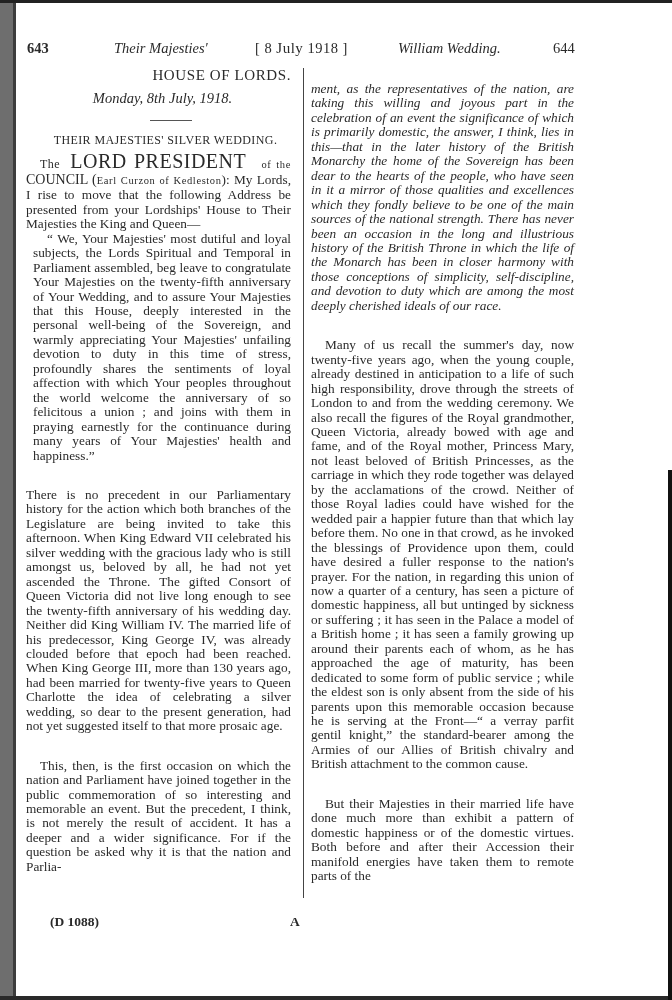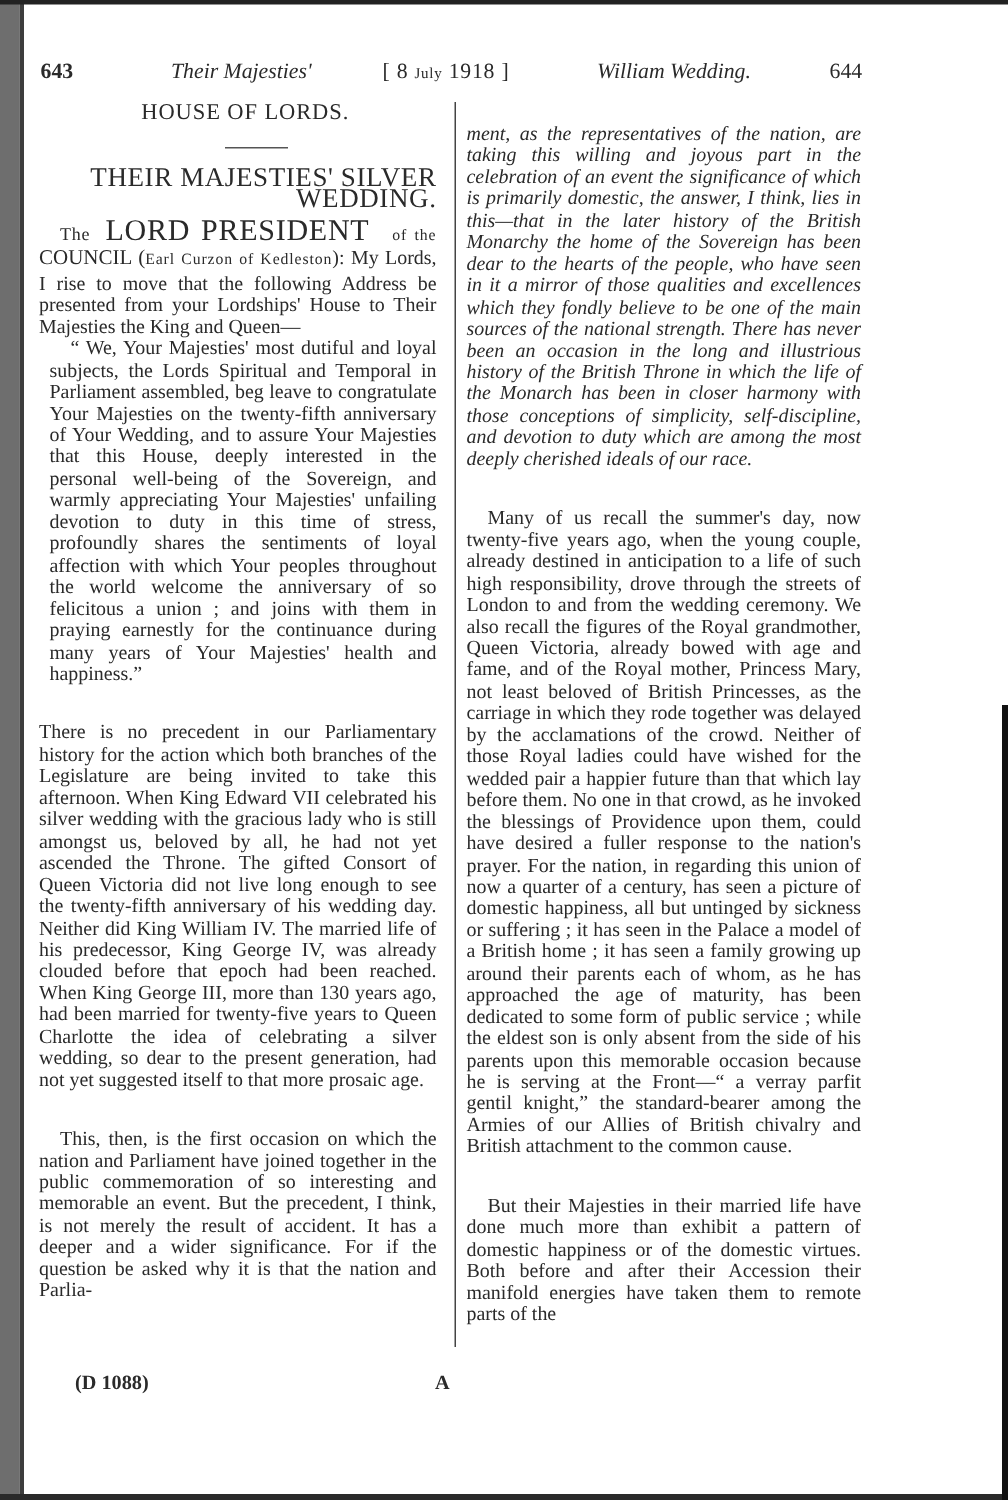--- a/index.html
+++ b/index.html
@@ -10,34 +10,34 @@
   .scan-top { position:absolute; left:0; top:0; width:672px; height:3px; background:#222; }
   .scan-bottom { position:absolute; left:0; top:996px; width:672px; height:4px; background:#2a2a2a; }
   .scan-right { position:absolute; left:668px; top:470px; width:4px; height:530px; background:#111; }
 
   .running-head { position:absolute; top:40px; left:0; width:624px; height:20px;
                   font-family:"Liberation Serif", serif; font-size:14.5px; }
   .running-head span { position:absolute; top:0; white-space:nowrap; }
   .pn-left { left:27px; font-weight:bold; font-family:"Liberation Serif", serif; }
   .rh-left { left:114px; font-style:italic; }
   .rh-date { left:255px; letter-spacing:0.5px; }
-  .rh-date .sc { font-size:10px; }
+  .rh-date .sc { font-size:15px; }
   .rh-right { left:398px; font-style:italic; }
   .pn-right { left:553px; }
 
   .divider { position:absolute; left:303px; top:68px; width:1px; height:830px; background:#444; }
 
   .col { position:absolute; font-family:"Liberation Serif", serif; font-size:13.3px; line-height:14.45px; }
   .col-left { left:26px; top:66px; width:265px; }
   .col-right { left:311px; top:66px; width:263px; }
 
-  .house-title { text-align:center; font-size:15px; letter-spacing:0.6px; margin:0 0 4px 0; padding-left:10px; line-height:19px; }
+  .house-title { text-align:right; font-size:15px; letter-spacing:0.6px; margin:0 0 4px 0; padding-left:10px; line-height:19px; }
   .sitting-date { text-align:center; font-style:italic; font-size:14.5px; margin:0; padding-left:8px; line-height:18px; }
   .rule { width:42px; height:1px; background:#555; margin:13px auto 12px; position:relative; left:12px; }
-  .debate-title { text-align:right; font-size:18px; letter-spacing:0.4px; margin:0 0 7px; padding-left:14px; }
+  .debate-title { text-align:center; font-size:12px; letter-spacing:0.4px; margin:0 0 7px; padding-left:14px; }
   p { margin:0; text-align:justify; }
   .speaker { text-indent:14px; }
   .speaker .name { font-size:20px; letter-spacing:0.5px; }
   .speaker .sc { font-size:10.5px; letter-spacing:0.6px; }
   .salutation { margin-top:7px; margin-bottom:5px; text-indent:0; }
   .address { padding-left:7px; text-indent:14px; }
   .para { text-indent:14px; margin-top:25px; }
   .para.first { text-indent:0; }
   .para.no-gap { margin-top:16px; text-indent:0;font-style:italic; }
 
@@ -59,20 +59,21 @@
   <span class="rh-left">Their Majesties'</span>
   <span class="rh-date">[ <span style="position:static">8</span> <span style="position:static" class="sc">July</span> <span style="position:static">1918</span> ]</span>
   <span class="rh-right">William Wedding.</span>
   <span class="pn-right">644</span>
 </div>
 
 <div class="divider"></div>
 
 <div class="col col-left">
   <div class="house-title">HOUSE OF LORDS.</div>
+  <div class="sitting-date">Monday, 8th July, 1918.</div>
   <div class="rule"></div>
   <div class="debate-title">THEIR MAJESTIES' SILVER WEDDING.</div>
 
   <p class="speaker"><span class="sc" style="font-size:12px;letter-spacing:0.5px">The</span>&nbsp; <span class="name">LORD PRESIDENT</span>&nbsp;&nbsp; <span class="sc">of the</span> <span style="font-size:14px">COUNCIL (</span><span class="sc">Earl Curzon of Kedleston</span><span>):</span> <span>My Lords, I rise to move that the following Address be presented from your Lordships' House to Their Majesties the King and Queen—</span></p>
 
   <p class="address">“ We, Your Majesties' most dutiful and loyal subjects, the Lords Spiritual and Temporal in Parliament assembled, beg leave to congratulate Your Majesties on the twenty-fifth anniversary of Your Wedding, and to assure Your Majesties that this House, deeply interested in the personal well-being of the Sovereign, and warmly appreciating Your Majesties' unfailing devotion to duty in this time of stress, profoundly shares the sentiments of loyal affection with which Your peoples throughout the world welcome the anniversary of so felicitous a union ; and joins with them in praying earnestly for the continuance during many years of Your Majesties' health and happiness.”</p>
 
   <p class="para first">There is no precedent in our Parliamentary history for the action which both branches of the Legislature are being invited to take this afternoon. When King Edward VII celebrated his silver wedding with the gracious lady who is still amongst us, beloved by all, he had not yet ascended the Throne. The gifted Consort of Queen Victoria did not live long enough to see the twenty-fifth anniversary of his wedding day. Neither did King William IV. The married life of his predecessor, King George IV, was already clouded before that epoch had been reached. When King George III, more than 130 years ago, had been married for twenty-five years to Queen Charlotte the idea of celebrating a silver wedding, so dear to the present generation, had not yet suggested itself to that more prosaic age.</p>
   <p class="para">This, then, is the first occasion on which the nation and Parliament have joined together in the public commemoration of so interesting and memorable an event. But the precedent, I think, is not merely the result of accident. It has a deeper and a wider significance. For if the question be asked why it is that the nation and Parlia-</p>
 </div>

